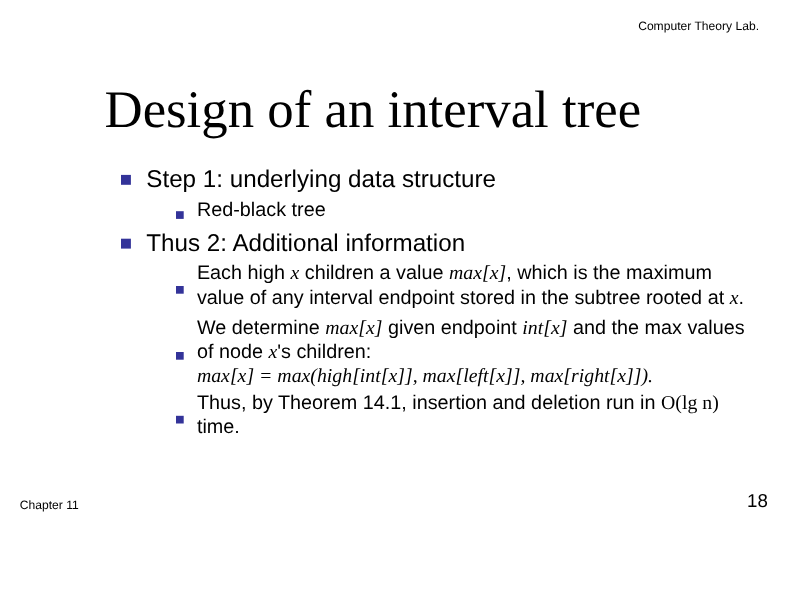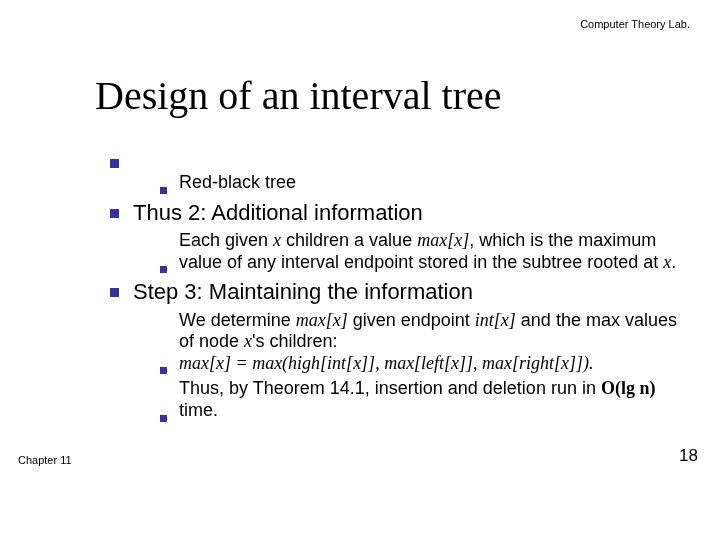--- a/index.html
+++ b/index.html
@@ -23,21 +23,21 @@
     top: 18px;
     right: 30px;
     font-size: 11px;
     color: #000;
   }
   .title {
     position: absolute;
     top: 72px;
     left: 95px;
     font-family: "Times New Roman", Times, serif;
-    font-size: 40px;
+    font-size: 48px;
     font-weight: 400;
     color: #000;
   }
   .content {
     position: absolute;
     top: 150px;
     left: 110px;
     right: 30px;
   }
   .step {
@@ -57,21 +57,21 @@
     margin-top: 9px;
     margin-right: 14px;
     flex: 0 0 auto;
   }
   .sub {
     margin-left: 50px;
     margin-bottom: 4px;
   }
   .sub-row {
     display: flex;
-    align-items: flex-end;
+    align-items: center;
     font-size: 18px;
     line-height: 1.2;
     margin-bottom: 4px;
   }
   .bullet-sm {
     width: 7px;
     height: 7px;
     background: #333399;
     margin-top: 8px;
     margin-right: 12px;
@@ -80,21 +80,20 @@
   .sub-text {
     flex: 1 1 auto;
   }
   .it {
     font-family: "Times New Roman", Times, serif;
     font-style: italic;
   }
   .rm {
     font-family: "Times New Roman", Times, serif;
     font-style: normal;
-    font-weight: bold;
   }
   .footer-left {
     position: absolute;
     left: 18px;
     bottom: 14px;
     font-size: 11px;
     color: #000;
   }
   .footer-right {
     position: absolute;
@@ -111,49 +110,46 @@
 
   <div class="header-label">Computer Theory Lab.</div>
 
   <div class="title">Design of an interval tree</div>
 
   <div class="content">
 
     <div class="step">
       <div class="step-head">
         <span class="bullet-lg"></span>
+        <span>Step 1: underlying data structure</span>
       </div>
       <div class="sub">
         <div class="sub-row">
           <span class="bullet-sm"></span>
           <span class="sub-text">Red-black tree</span>
         </div>
       </div>
     </div>
 
     <div class="step">
       <div class="step-head">
         <span class="bullet-lg"></span>
         <span>Thus 2: Additional information</span>
       </div>
       <div class="sub">
         <div class="sub-row">
           <span class="bullet-sm"></span>
           <span class="sub-text">
-            <span>Each given </span><span class="it">x</span><span> children a value </span><span class="it">max[x]</span><span>, which is the maximum value of any interval endpoint stored in the subtree rooted at </span><span class="it">x</span><span>.</span>
+            <span>Each high </span><span class="it">x</span><span> children a value </span><span class="it">max[x]</span><span>, which is the maximum value of any interval endpoint stored in the subtree rooted at </span><span class="it">x</span><span>.</span>
           </span>
         </div>
       </div>
     </div>
 
     <div class="step">
-      <div class="step-head">
-        <span class="bullet-lg"></span>
-        <span>Step 3: Maintaining the information</span>
-      </div>
       <div class="sub">
         <div class="sub-row">
           <span class="bullet-sm"></span>
           <span class="sub-text">
             <span>We determine </span><span class="it">max[x]</span><span> given endpoint </span><span class="it">int[x]</span><span> and the max values of node </span><span class="it">x</span><span>'s children:</span><br>
             <span class="it">max[x] = max(high[int[x]], max[left[x]], max[right[x]]).</span>
           </span>
         </div>
         <div class="sub-row">
           <span class="bullet-sm"></span>

